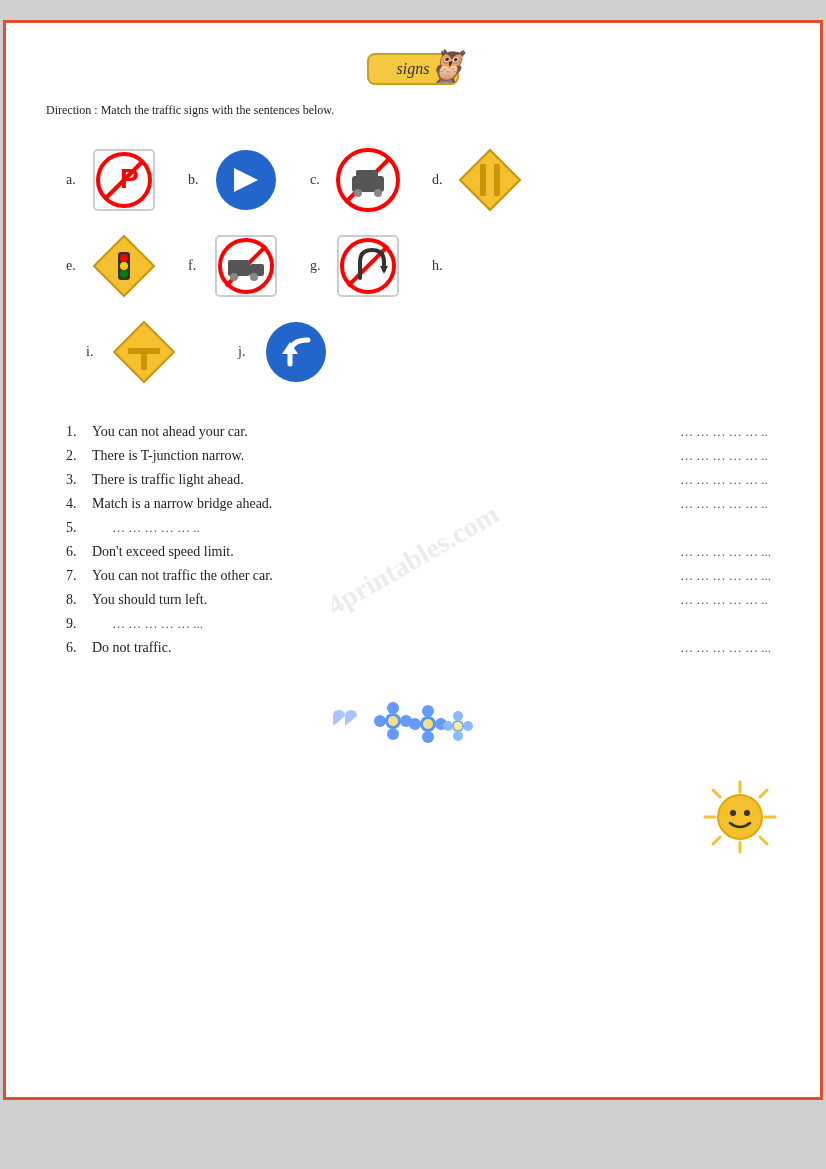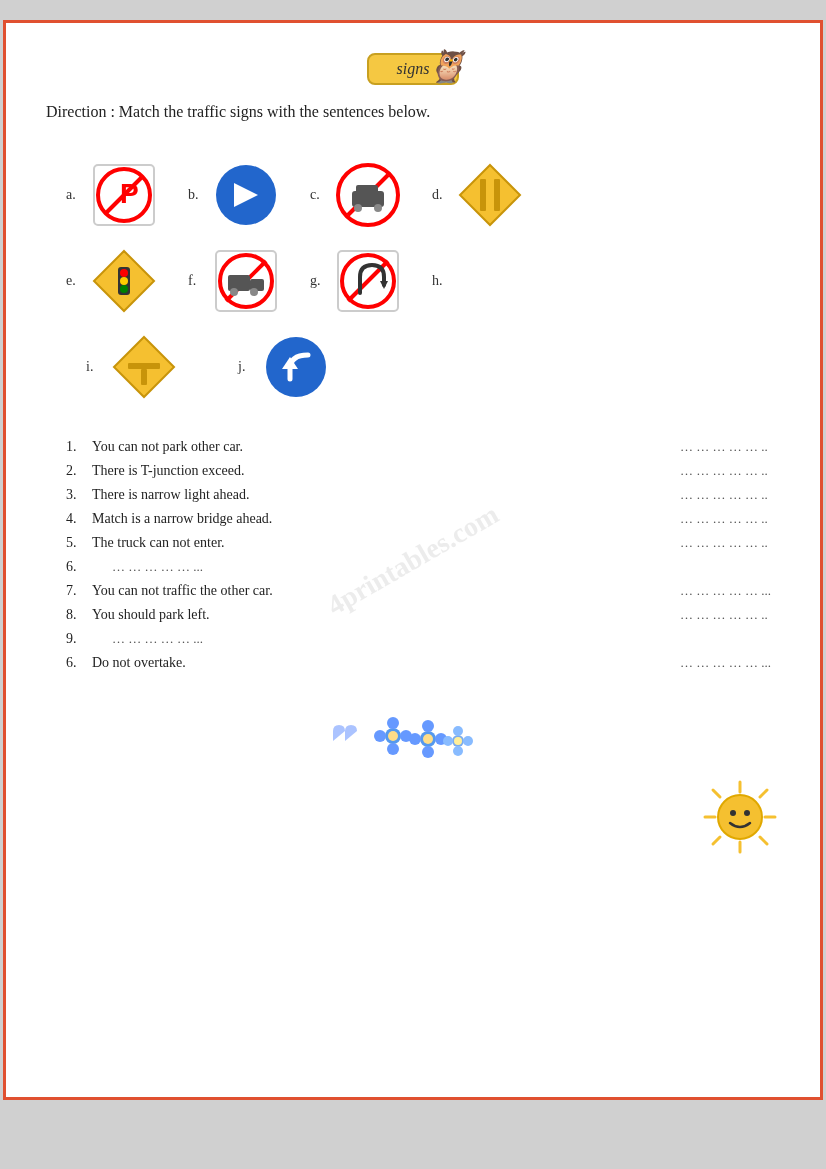--- a/index.html
+++ b/index.html
@@ -37,22 +37,22 @@
       font-style: italic;
       position: relative;
     }
     .owl-icon {
       position: absolute;
       right: -10px;
       top: -8px;
       font-size: 32px;
     }
     .direction {
-      font-size: 16px;
-      margin-bottom: 40px;
+      font-size: 12px;
+      margin-bottom: 28px;
       color: #222;
     }
     .signs-grid {
       display: flex;
       flex-direction: column;
       align-items: flex-start;
       margin-bottom: 20px;
       padding-left: 20px;
     }
     .signs-row {
@@ -272,64 +272,64 @@
             <polygon points="18,34 26,22 34,34" fill="white"></polygon>
           </svg>
         </div>
       </div>
     </div>
   </div>
 
   <div class="sentences-section">
     <div class="sentence-item">
       <span class="sentence-num">1.</span>
-      <span class="sentence-text">You can not park other car.</span>
+      <span class="sentence-text">You can not ahead your car.</span>
       <span class="answer-dots">… … … … … ..</span>
     </div>
     <div class="sentence-item">
       <span class="sentence-num">2.</span>
-      <span class="sentence-text">There is T-junction exceed.</span>
+      <span class="sentence-text">There is T-junction narrow.</span>
       <span class="answer-dots">… … … … … ..</span>
     </div>
     <div class="sentence-item">
       <span class="sentence-num">3.</span>
-      <span class="sentence-text">There is narrow light ahead.</span>
+      <span class="sentence-text">There is traffic light ahead.</span>
       <span class="answer-dots">… … … … … ..</span>
     </div>
     <div class="sentence-item">
       <span class="sentence-num">4.</span>
       <span class="sentence-text">Match is a narrow bridge ahead.</span>
       <span class="answer-dots">… … … … … ..</span>
     </div>
     <div class="sentence-item">
       <span class="sentence-num">5.</span>
-      <span class="sentence-text">The truck can not enter.</span>
       <span class="answer-dots">… … … … … ..</span>
     </div>
     <div class="sentence-item">
       <span class="sentence-num">6.</span>
+      <span class="sentence-text">  Don't exceed speed limit.</span>
       <span class="answer-dots">… … … … … ...</span>
     </div>
     <div class="sentence-item">
       <span class="sentence-num">7.</span>
       <span class="sentence-text">You can not traffic the other car.</span>
       <span class="answer-dots">… … … … … ...</span>
     </div>
     <div class="sentence-item">
       <span class="sentence-num">8.</span>
-      <span class="sentence-text">You should park left.</span>
+      <span class="sentence-text">You should turn left.</span>
       <span class="answer-dots">… … … … … ..</span>
     </div>
     <div class="sentence-item">
       <span class="sentence-num">9.</span>
       <span class="answer-dots">… … … … … ...</span>
     </div>
     <div class="sentence-item">
       <span class="sentence-num">6.</span>
-      <span class="sentence-text">Do not overtake.</span>
+      <span class="sentence-text">Do not traffic.</span>
       <span class="answer-dots">… … … … … ...</span>
     </div>
   </div>
 
   <div class="sun-decoration">
     <svg width="80" height="80" viewBox="0 0 80 80">
 
       <line x1="40" y1="5" x2="40" y2="15" stroke="#f5c030" stroke-width="3" stroke-linecap="round"></line>
       <line x1="40" y1="65" x2="40" y2="75" stroke="#f5c030" stroke-width="3" stroke-linecap="round"></line>
       <line x1="5" y1="40" x2="15" y2="40" stroke="#f5c030" stroke-width="3" stroke-linecap="round"></line>

